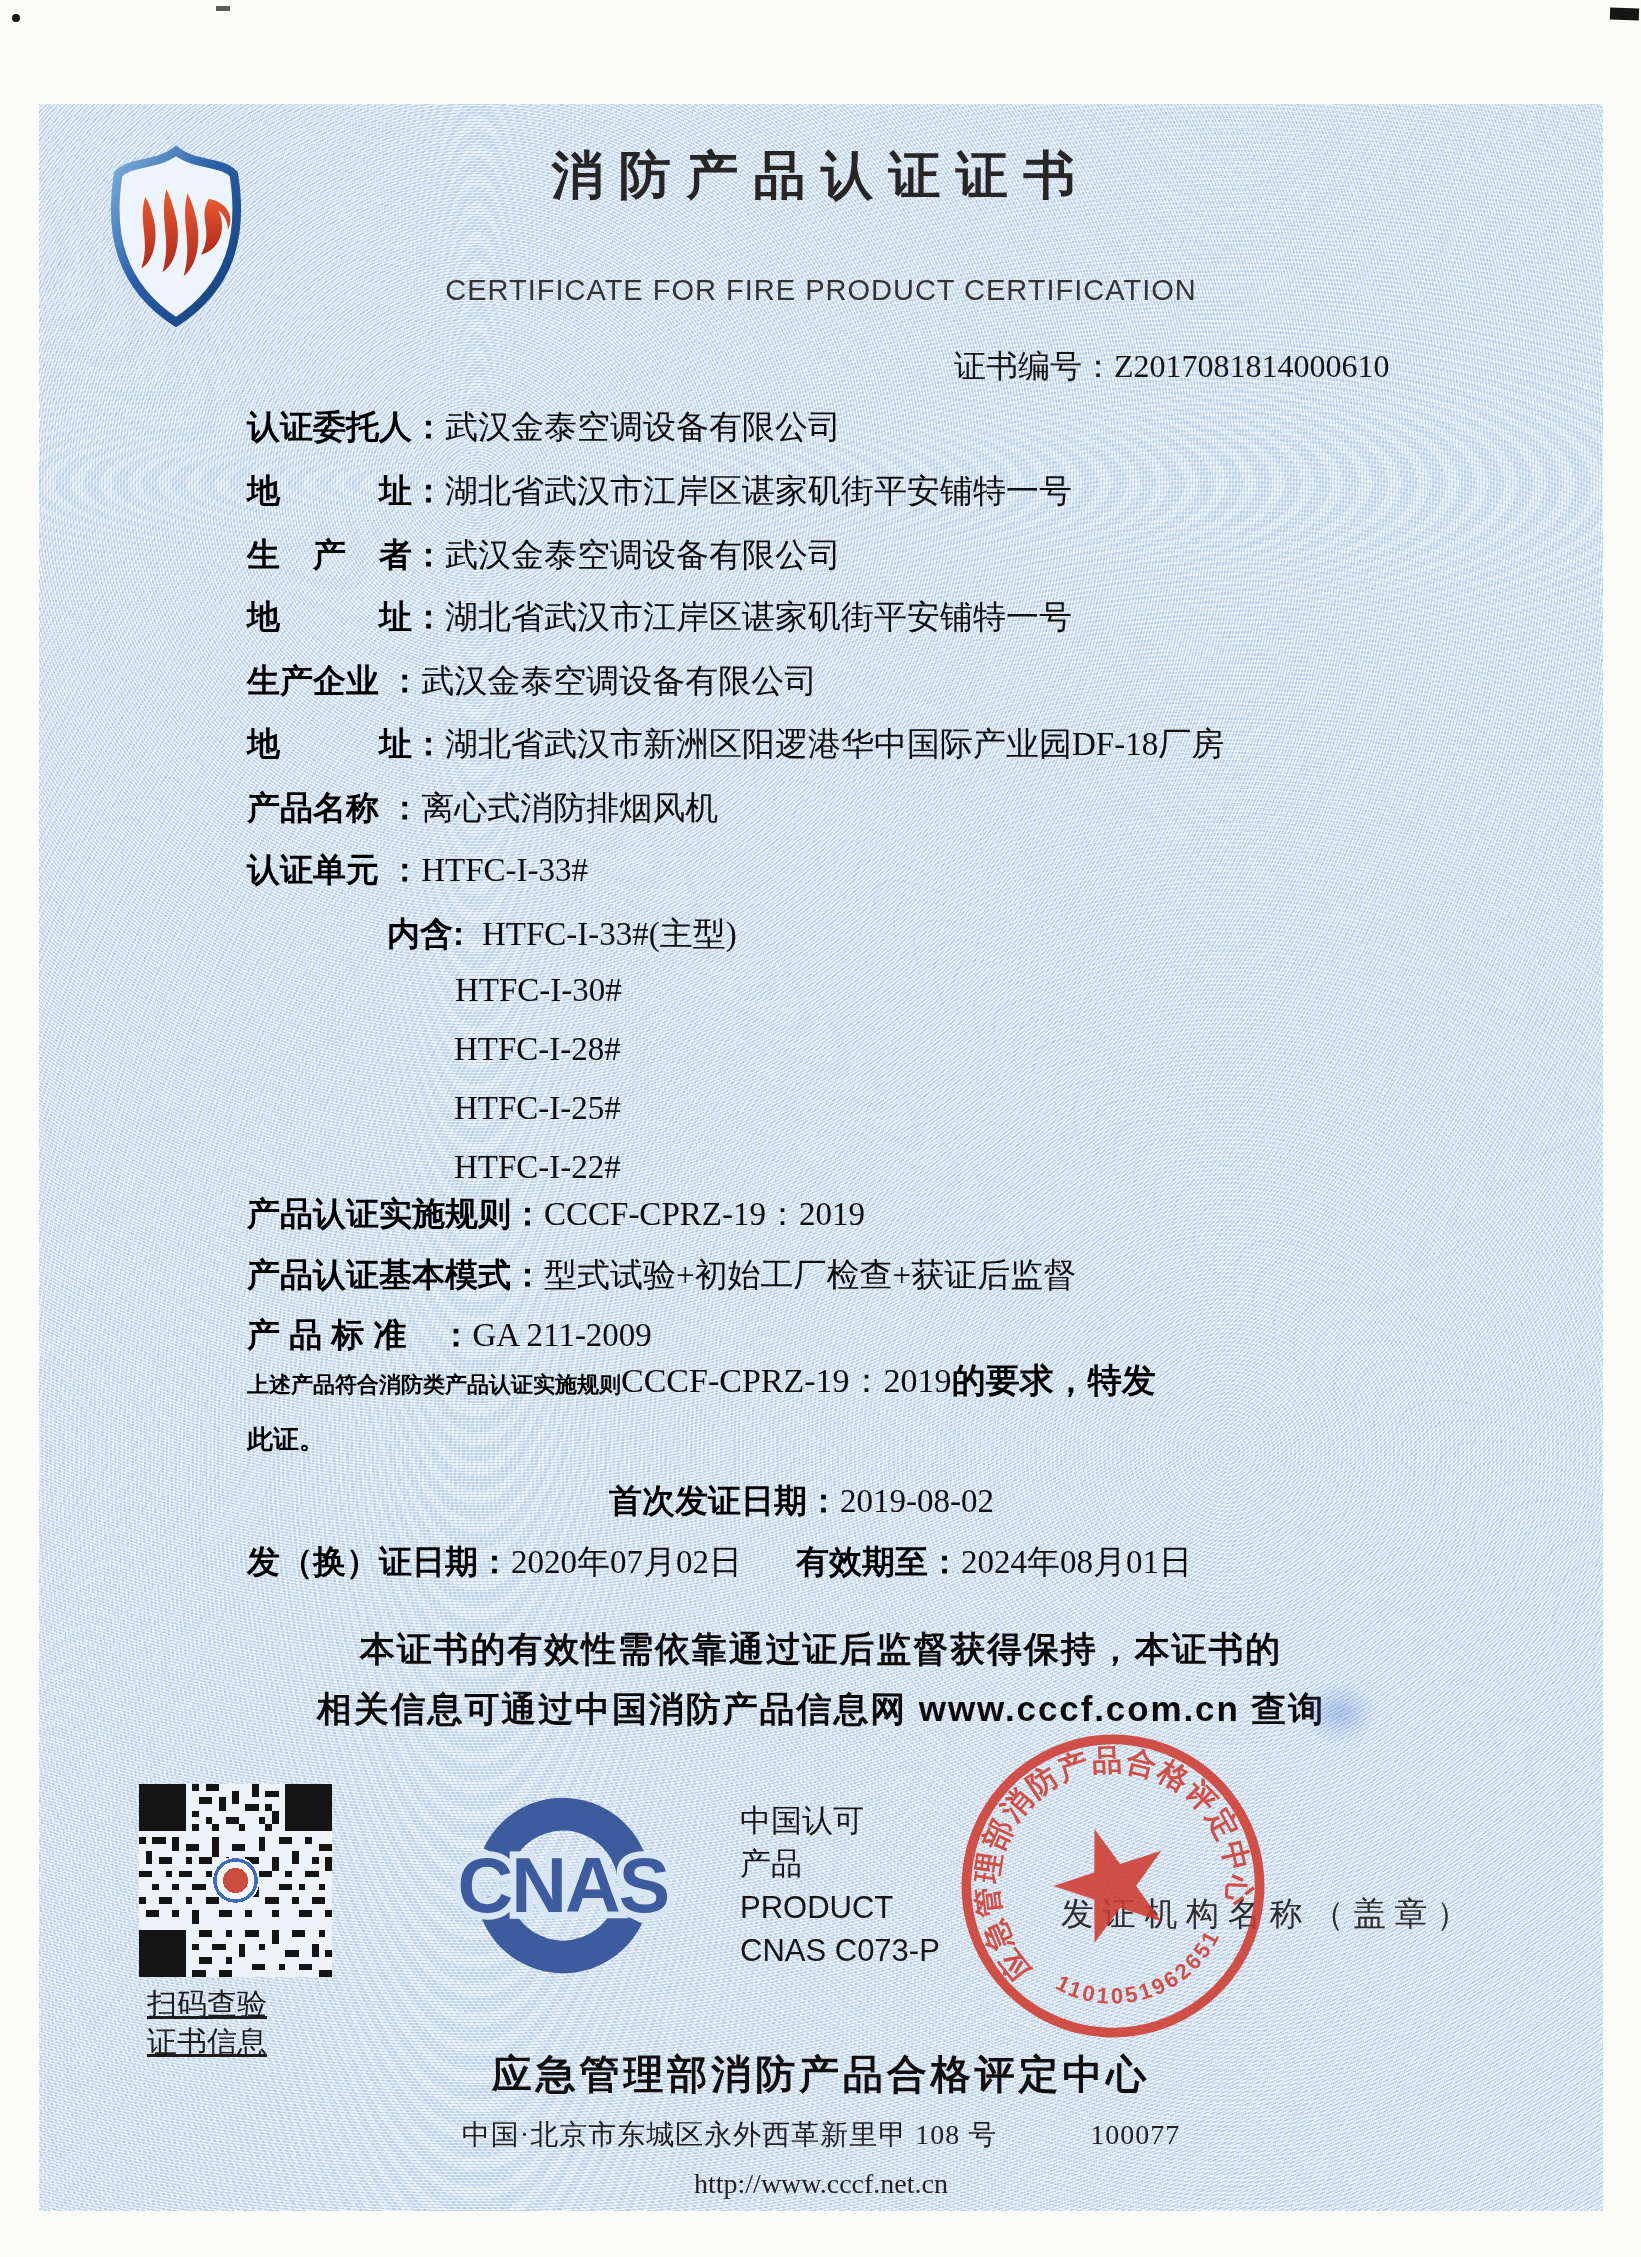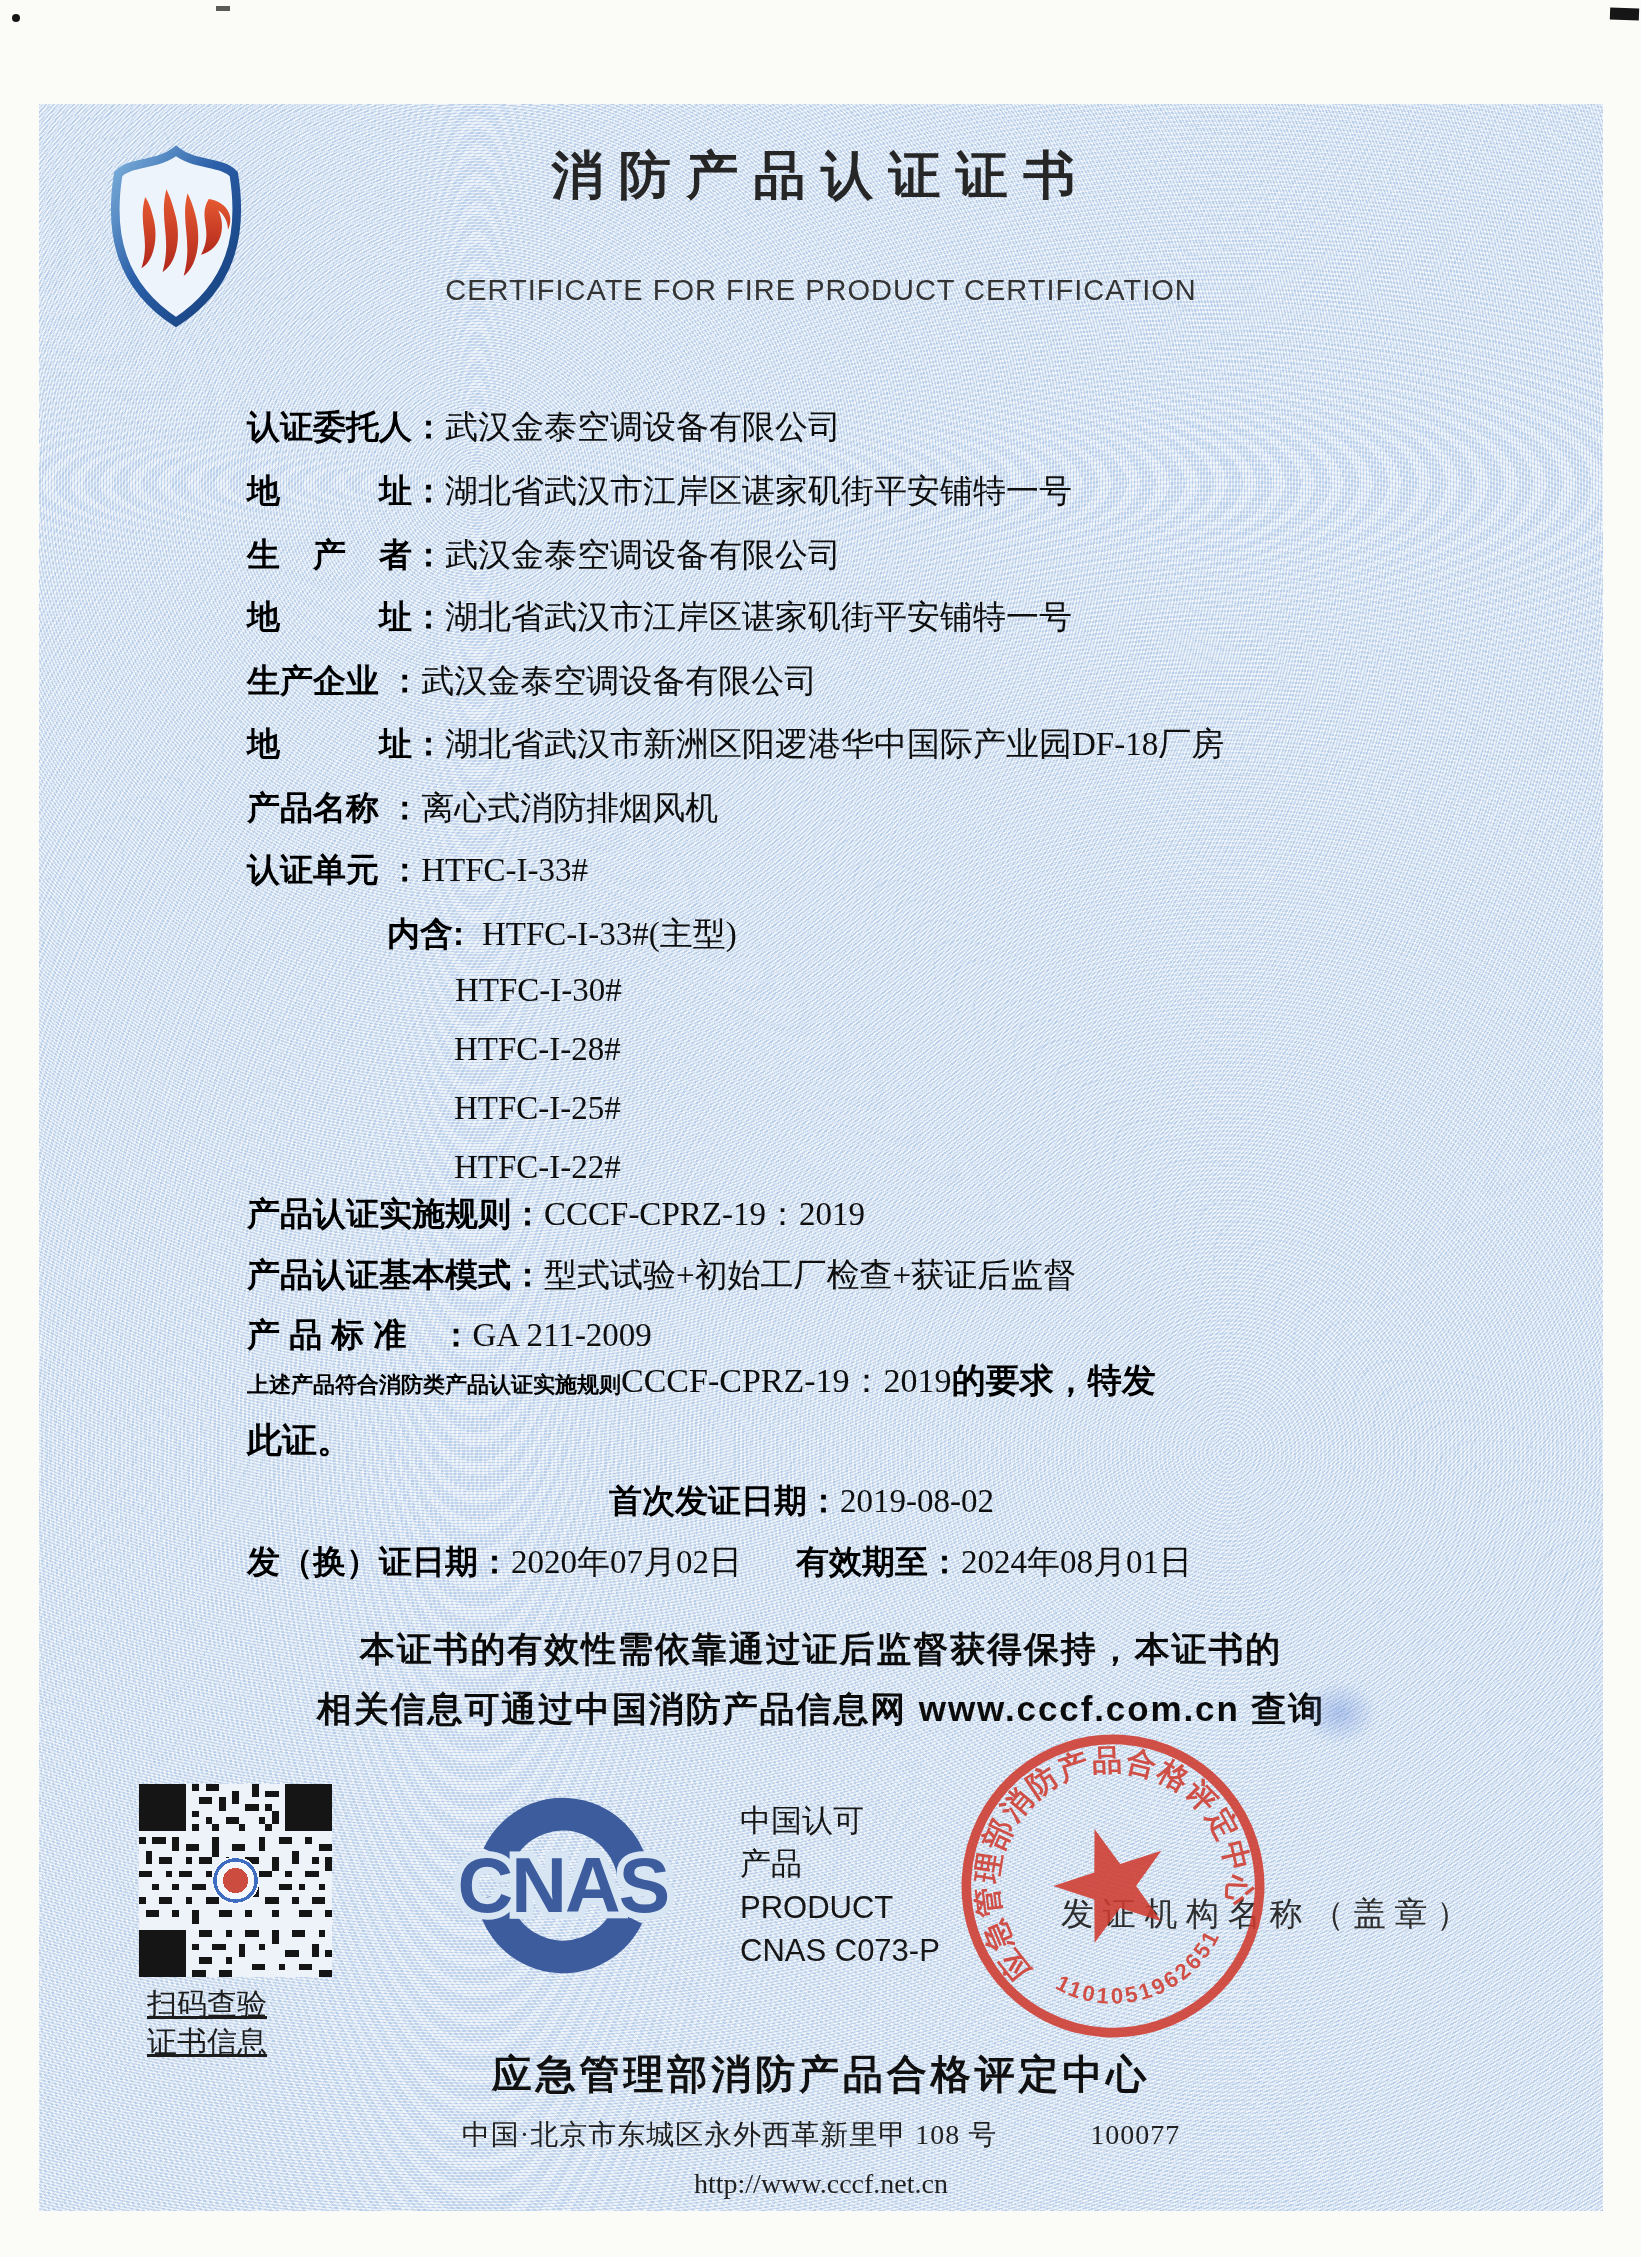--- a/index.html
+++ b/index.html
@@ -65,20 +65,23 @@
     <path d="M80 8 C100 24 126 18 140 32 C150 94 138 148 80 186 C22 148 10 94 20 32 C34 18 60 24 80 8 Z" fill="#eef4fb" stroke="url(#shb)" stroke-width="9"></path>
     <path d="M48 56 C40 84 54 100 44 130 C58 122 62 96 56 76 C54 68 52 62 48 56 Z" fill="url(#flm)"></path>
     <path d="M70 48 C62 80 76 98 66 134 C82 124 86 94 78 70 C76 62 73 54 70 48 Z" fill="url(#flm)"></path>
     <path d="M92 52 C84 82 98 102 88 138 C104 126 106 96 100 74 C98 66 95 58 92 52 Z" fill="url(#flm)"></path>
     <path d="M114 58 C102 78 120 90 106 116 C128 110 132 86 124 70 C130 74 134 82 134 90 C142 74 130 60 114 58 Z" fill="url(#flm)"></path>
   </svg>
 
   <div class="abs center t-en">CERTIFICATE FOR FIRE PRODUCT CERTIFICATION</div>
   <div class="abs center t-cn">消防产品认证证书</div>
 
+  <div class="abs cert-no nowrap">
+    <span>证书编号：</span><span>Z2017081814000610</span>
+  </div>
 
   <div class="row" style="top:301px"><span class="lbl">认证委托人：</span><span class="val">武汉金泰空调设备有限公司</span></div>
   <div class="row" style="top:365px"><span class="lbl">地　　　址：</span><span class="val">湖北省武汉市江岸区谌家矶街平安铺特一号</span></div>
   <div class="row" style="top:429px"><span class="lbl">生　产　者：</span><span class="val">武汉金泰空调设备有限公司</span></div>
   <div class="row" style="top:491px"><span class="lbl">地　　　址：</span><span class="val">湖北省武汉市江岸区谌家矶街平安铺特一号</span></div>
   <div class="row" style="top:555px"><span class="lbl">生产企业 ：</span><span class="val">武汉金泰空调设备有限公司</span></div>
   <div class="row" style="top:618px"><span class="lbl">地　　　址：</span><span class="val">湖北省武汉市新洲区阳逻港华中国际产业园DF-18厂房</span></div>
   <div class="row" style="top:682px"><span class="lbl">产品名称 ：</span><span class="val">离心式消防排烟风机</span></div>
   <div class="row" style="top:744px"><span class="lbl">认证单元 ：</span><span class="val">HTFC-I-33#</span></div>
 
@@ -92,21 +95,21 @@
   <div class="row" style="left:415px;top:1045px"><span class="val">HTFC-I-22#</span></div>
 
   <div class="row" style="top:1088px"><span class="lbl">产品认证实施规则：</span><span class="val">CCCF-CPRZ-19：2019</span></div>
   <div class="row" style="top:1149px"><span class="lbl">产品认证基本模式：</span><span class="val">型式试验+初始工厂检查+获证后监督</span></div>
   <div class="row" style="top:1209px"><span class="lbl">产 品 标 准　：</span><span class="val">GA 211-2009</span></div>
 
   <div class="row stmt" style="top:1254px">
     <span class="lbl" style="font-size:22px">上述产品符合消防类产品认证实施规则</span><span class="val" style="font-size:34px">CCCF-CPRZ-19：2019</span><span class="lbl" style="font-size:34px">的要求，特发</span>
   </div>
   <div class="row stmt" style="top:1313px">
-    <span class="lbl" style="font-size:35px">此证。</span>
+    <span class="lbl" style="font-size:26px">此证。</span>
   </div>
 
   <div class="row" style="left:570px;top:1375px">
     <span class="lbl">首次发证日期：</span><span class="val">2019-08-02</span>
   </div>
   <div class="row" style="top:1436px">
     <span class="lbl">发（换）证日期：</span><span class="val">2020年07月02日</span><span class="lbl" style="margin-left:54px">有效期至：</span><span class="val">2024年08月01日</span>
   </div>
 
   <div class="abs center notice" style="top:1522px">本证书的有效性需依靠通过证后监督获得保持，本证书的</div>

